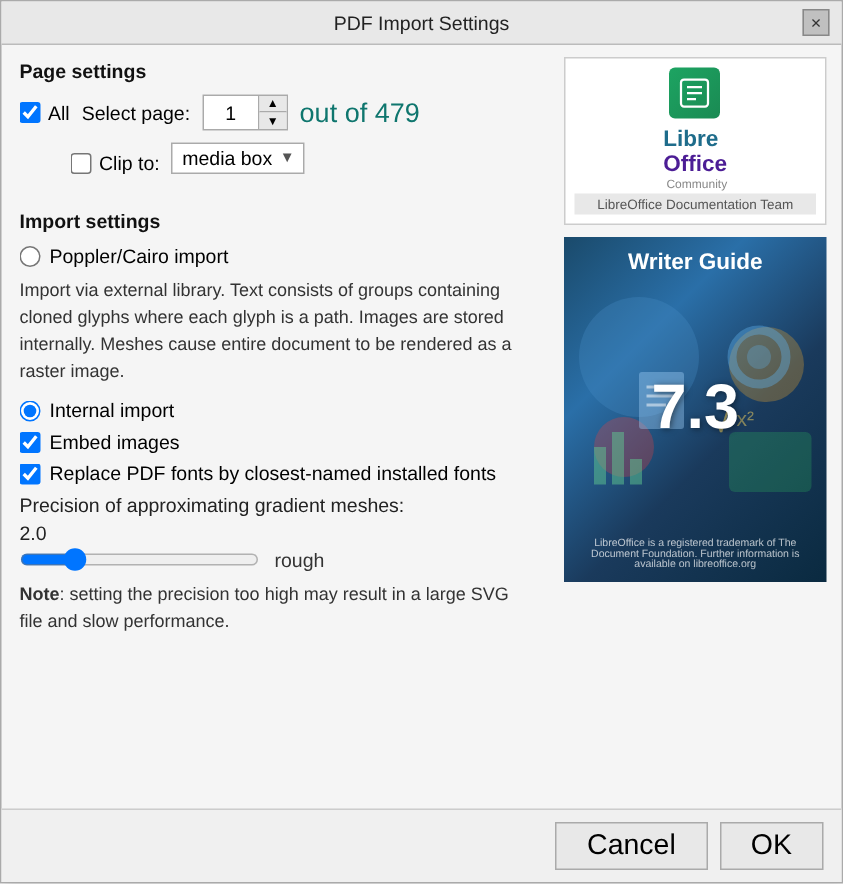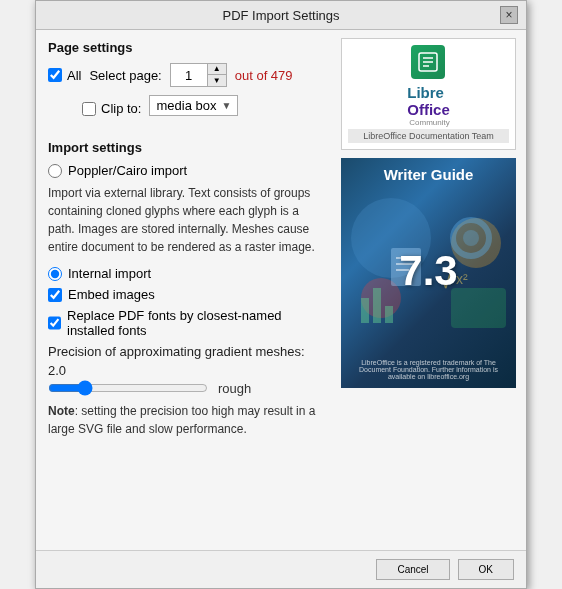--- a/index.html
+++ b/index.html
@@ -7,21 +7,21 @@
       font-family: sans-serif;
       font-size: 13px;
       background: #f0f0f0;
       display: flex;
       justify-content: center;
       align-items: center;
       width: 562px;
       height: 589px;
     }
     .dialog {
-      width: 492px;
+      width: 562px;
       height: 589px;
       background: #f5f5f5;
       border: 1px solid #aaa;
       box-shadow: 2px 2px 8px rgba(0,0,0,0.4);
       display: flex;
       flex-direction: column;
     }
     .titlebar {
       background: #e8e8e8;
       border-bottom: 1px solid #bbb;
@@ -122,22 +122,22 @@
       font-size: 8px;
       display: flex;
       align-items: center;
       justify-content: center;
       line-height: 1;
     }
     .spinner-btn:first-child {
       border-bottom: 1px solid #aaa;
     }
     .out-of-label {
-      color: #b91c1c;
-      font-size: 13px;
+      color: #0f766e;
+      font-size: 18px;
     }
     .clip-row {
       display: flex;
       align-items: flex-end;
       gap: 8px;
       margin-bottom: 24px;
       padding-left: 34px;
     }
     .dropdown {
       display: flex;
@@ -298,21 +298,21 @@
     .bottom-bar {
       border-top: 1px solid #ccc;
       padding: 8px 12px;
       display: flex;
       justify-content: flex-end;
       gap: 8px;
       background: #f0f0f0;
     }
     .dialog-btn {
       padding: 4px 20px;
-      font-size: 10px;
+      font-size: 19px;
       cursor: pointer;
       border: 1px solid #aaa;
       background: #e8e8e8;
     }
   </style>
 </head>
 <body>
 
 <div class="dialog">
 

